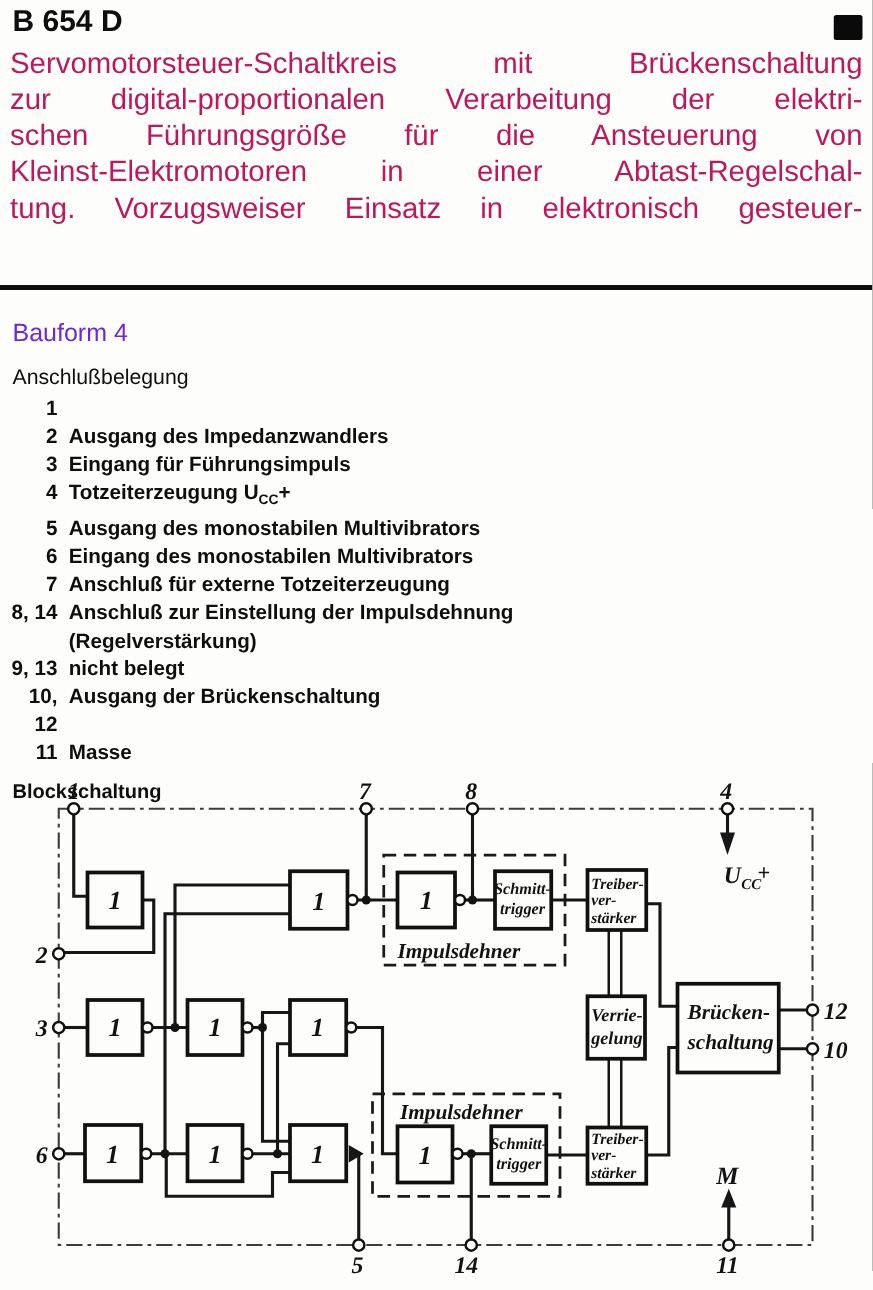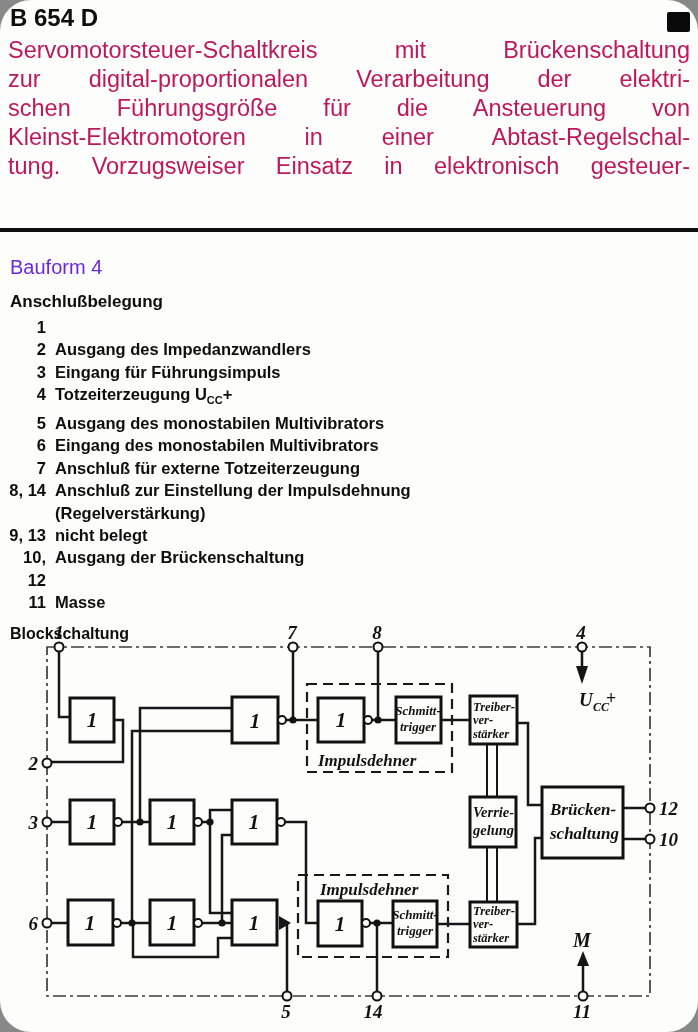--- a/index.html
+++ b/index.html
@@ -1,30 +1,29 @@
 <!DOCTYPE html>
 <html><head>
 <meta charset="utf-8">
 <style>
   html,body{margin:0;padding:0;background:#888;}
   .page{
     position:relative;width:698px;height:1032px;background:#fdfdfc;
     font-family:"Liberation Sans",sans-serif;color:#0e0e0e;overflow:hidden;
     margin:0 auto;
-    border-radius:31px;
   }
   .abs{position:absolute;}
   .title{left:10px;top:4px;font-size:24px;font-weight:bold;letter-spacing:0px;}
   .corner-square{left:667px;top:12px;width:23px;height:20px;background:#0a0a0a;border-radius:2px;}
   .intro{left:8px;top:36px;width:682px;font-size:23.5px;line-height:29px;font-weight:400;color:#be185d;}
   .jline{text-align:justify;text-align-last:justify;white-space:normal;}
   .jline.last{text-align-last:left;}
   .rule{left:0px;top:228px;width:698px;height:4px;background:#0f0f0f;}
   .bauform{left:10px;top:256px;font-size:20px;font-weight:400;color:#6d28d9;}
-  .pin-heading{left:10px;top:292px;font-size:17px;font-weight:bold;}
+  .pin-heading{left:10px;top:292px;font-size:17px;font-weight:normal;}
   .pinlist{left:4px;top:316px;width:640px;font-size:16.5px;font-weight:bold;line-height:22.4px;}
   .pinrow{display:flex;}
   .pinrow .num{width:42px;text-align:right;flex:none;}
   .pinrow .txt{margin-left:9px;}
   sub.cc{font-size:11px;font-weight:bold;}
   .diag-heading{left:10px;top:581px;font-size:16px;font-weight:bold;margin-top:44px;}
   svg text{font-family:"Liberation Serif",serif;font-style:italic;font-weight:bold;fill:#121212;}
   .gate-num{font-size:21px;text-anchor:middle;}
   .pin-num{font-size:19px;}
   .anc-mid{text-anchor:middle;}

